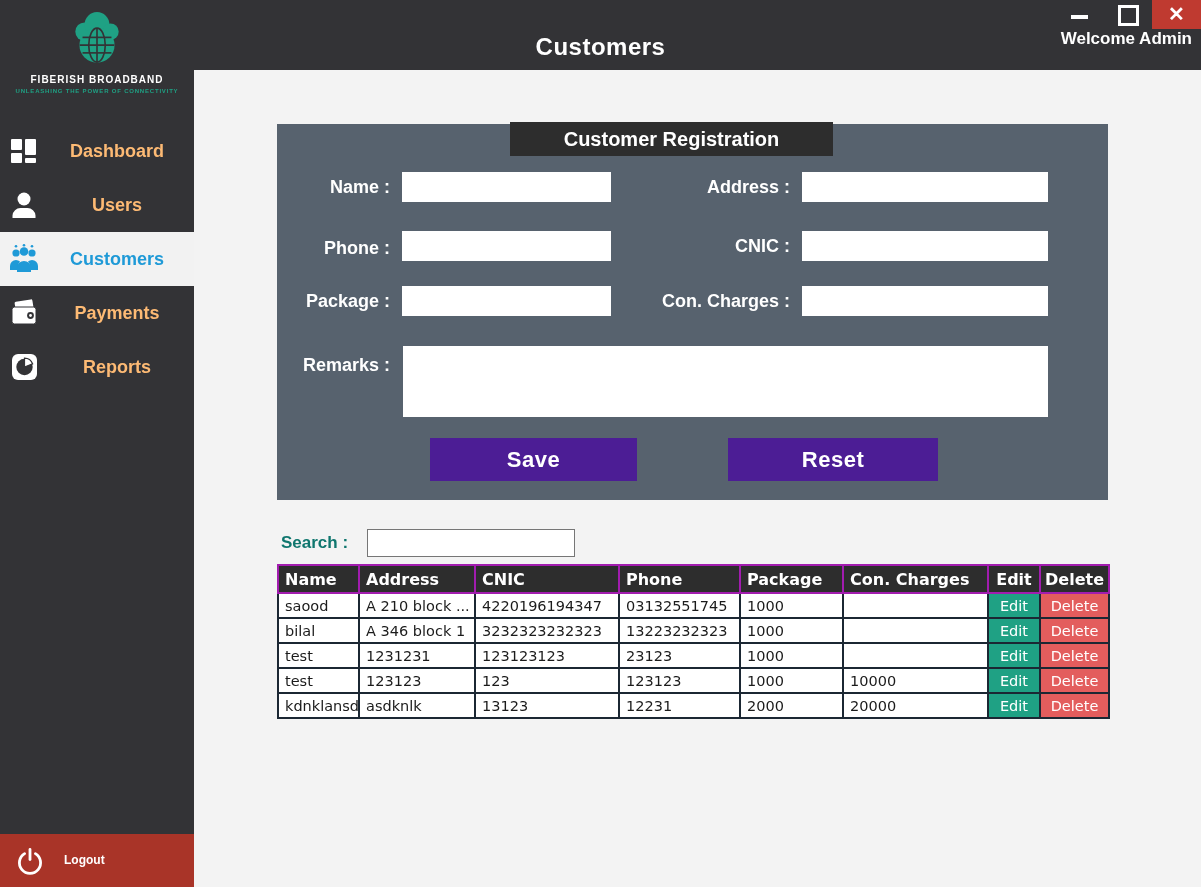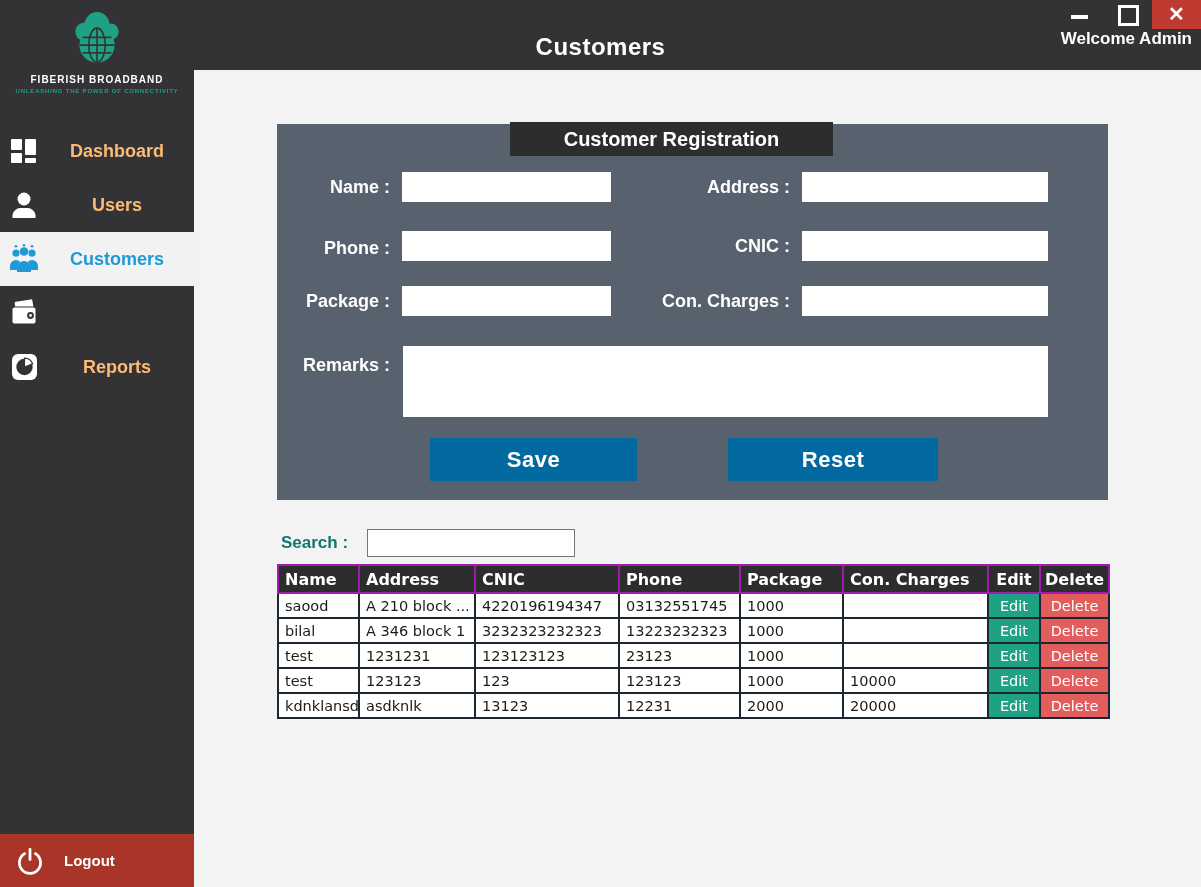--- a/index.html
+++ b/index.html
@@ -25,21 +25,21 @@
   .logo-tagline { color:#1fa184; font-size:6px; font-weight:bold; letter-spacing:0.8px; margin-top:3px; white-space:nowrap; }
   .menu { position:absolute; left:0; top:124px; width:194px; }
   .menu-item { position:relative; width:194px; height:54px; cursor:pointer; color:#fdba74; }
   .menu-item.active { background:#f2f2f2; color:#1f9ad7; }
   .menu-item .mi-icon { position:absolute; left:8px; top:12px; width:32px; height:30px; }
   .menu-item .mi-label { position:absolute; left:40px; top:0; width:154px; height:54px; line-height:54px;
                          text-align:center; font-size:18px; font-weight:bold; }
   .logout { position:absolute; left:0; top:834px; width:194px; height:53px; background:#a93428; cursor:pointer; }
   .logout .mi-icon { position:absolute; left:16px; top:13px; width:28px; height:28px; }
   .logout .mi-label { position:absolute; left:64px; top:0; height:53px; line-height:53px; color:#fff;
-                      font-size:15px; font-weight:bold; }
+                      font-size:12px; font-weight:bold; }
 
   
   .panel { position:absolute; left:277px; top:124px; width:831px; height:376px; background:#57626e; z-index:1; }
   .panel-title { position:absolute; left:510px; top:122px; width:323px; height:34px; background:#2d2d2d;
                  color:#fff; font-size:20px; font-weight:bold; text-align:center; line-height:34px; z-index:4; }
   .flabel { position:absolute; color:#fff; font-size:18px; font-weight:bold; text-align:right;
             height:30px; line-height:30px; white-space:nowrap; }
   .finput { position:absolute; height:30px; border:none; background:#fff; font-size:16px; padding:0 6px;
             font-family:"Liberation Sans", sans-serif; }
   .l-name     { left:0;   top:48px;  width:113px; }
@@ -50,21 +50,21 @@
   .i-phone    { left:125px; top:107px; width:209px; }
   .l-cnic     { left:380px; top:107px; width:133px; }
   .i-cnic     { left:525px; top:107px; width:246px; }
   .l-package  { left:0;   top:162px; width:113px; }
   .i-package  { left:125px; top:162px; width:209px; }
   .l-concharges { left:380px; top:162px; width:133px; }
   .i-concharges { left:525px; top:162px; width:246px; }
   .l-remarks  { left:0;   top:226px; width:113px; }
   .i-remarks  { position:absolute; left:126px; top:222px; width:645px; height:71px; border:none; background:#fff;
                 font-size:16px; padding:4px 6px; resize:none; font-family:"Liberation Sans", sans-serif; }
-  .form-btn { position:absolute; top:314px; height:43px; background:#0369a1; border:none; color:#fff;
+  .form-btn { position:absolute; top:314px; height:43px; background:#4c1d95; border:none; color:#fff;
               font-size:22px; font-weight:bold; letter-spacing:0.5px; cursor:pointer;
               font-family:"Liberation Sans", sans-serif; }
   .btn-save  { left:153px; width:207px; }
   .btn-reset { left:451px; width:210px; }
 
   
   .search-label { position:absolute; left:281px; top:529px; height:28px; line-height:28px;
                   font-size:17px; font-weight:bold; color:#0f766e; }
   .search-input { position:absolute; left:367px; top:529px; width:208px; height:28px; border:1px solid #767676;
                   background:#fff; font-size:15px; padding:0 6px; font-family:"Liberation Sans", sans-serif; }
@@ -162,20 +162,21 @@
 
       <div class="menu-item">
         <span class="mi-icon">
           <svg width="32" height="30" viewBox="0 0 30 30" fill="#fff">
             <rect x="6" y="2.5" width="18" height="9" rx="1.5" transform="rotate(-9 15 7)"></rect>
             <rect x="3" y="9" width="24" height="17" rx="2.5" stroke="#333336" stroke-width="1"></rect>
             <circle cx="21.5" cy="17.5" r="3.4" fill="#333336"></circle>
             <circle cx="21.5" cy="17.5" r="1.4" fill="#fff"></circle>
           </svg>
         </span>
+        <span class="mi-label">Payments</span>
       </div>
 
       <div class="menu-item">
         <span class="mi-icon">
           <svg width="32" height="30" viewBox="0 0 30 30">
             <rect x="3" y="2" width="25" height="26" rx="6" fill="#fff"></rect>
             <circle cx="15.5" cy="15" r="8.2" fill="#333336"></circle>
             <path d="M15.5,15 L15.5,6.2 A8.8,8.8 0 0 1 23.6,11.8 z" fill="#fff" stroke="#333336" stroke-width="1.2"></path>
           </svg>
         </span>

